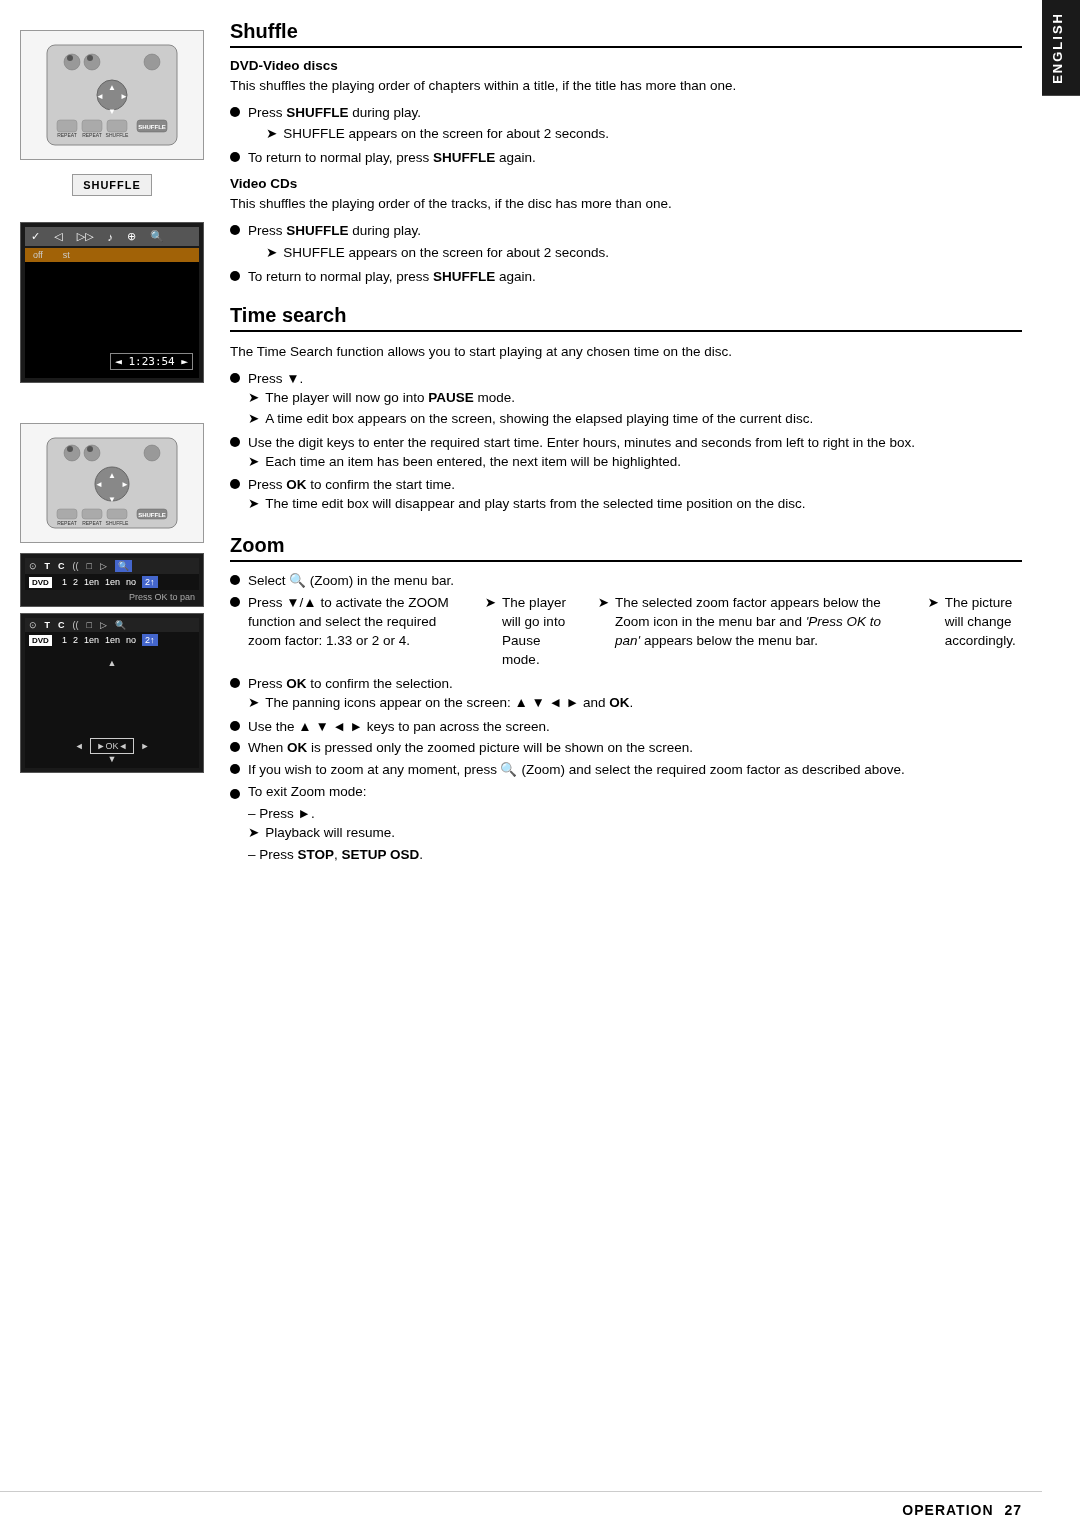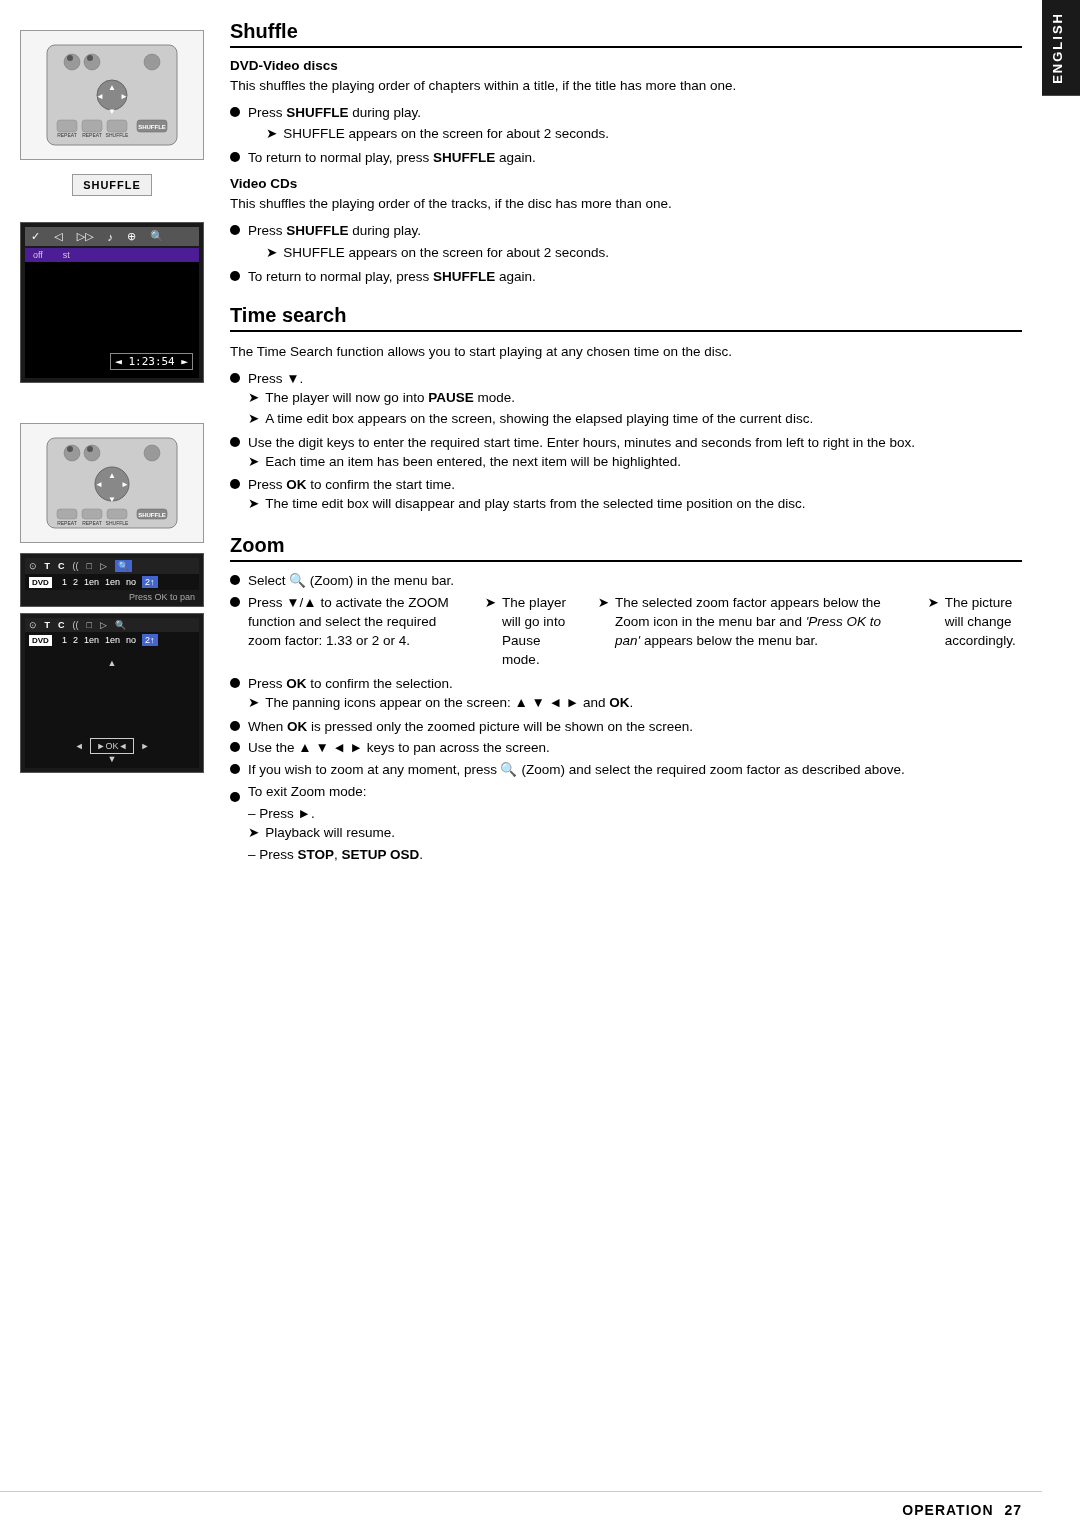--- a/index.html
+++ b/index.html
@@ -294,21 +294,21 @@
       <div class="screen-box">
 
         <div class="menu-bar">
           <span class="menu-icon">✓</span>
           <span class="menu-icon">◁</span>
           <span class="menu-icon">▷▷</span>
           <span class="menu-icon">♪</span>
           <span class="menu-icon">⊕</span>
           <span class="menu-icon">🔍</span>
         </div>
-        <div style="background:#4c1d95; display:flex; gap:20px; padding: 2px 8px;">
+        <div style="background:#a16207; display:flex; gap:20px; padding: 2px 8px;">
           <span style="color:#ccc; font-size:9px;">off</span>
           <span style="color:#ccc; font-size:9px;">st</span>
         </div>
         <div class="time-display">
           <div class="time-counter">◄ 1:23:54 ►</div>
         </div>
       </div>
     </div>
 
     <div style="height: 30px;"></div>
@@ -516,32 +516,32 @@
             <span class="bullet-dot"></span>
             <span class="bullet-text">Press <strong>OK</strong> to confirm the selection.</span>
           </div>
           <div class="arrow-item">
             <span class="arrow-sym">➤</span>
             <span>The panning icons appear on the screen: ▲ ▼ ◄ ► and <strong>OK</strong>.</span>
           </div>
         </li>
         <li>
           <span class="bullet-dot"></span>
+          <span class="bullet-text">Use the ▲ ▼ ◄ ► keys to pan across the screen.</span>
+        </li>
+        <li>
+          <span class="bullet-dot"></span>
           <span class="bullet-text">When <strong>OK</strong> is pressed only the zoomed picture will be shown on the screen.</span>
         </li>
         <li>
           <span class="bullet-dot"></span>
-          <span class="bullet-text">Use the ▲ ▼ ◄ ► keys to pan across the screen.</span>
-        </li>
-        <li>
-          <span class="bullet-dot"></span>
           <span class="bullet-text">If you wish to zoom at any moment, press 🔍 (Zoom) and select the required zoom factor as described above.</span>
         </li>
         <li style="flex-direction:column; align-items:flex-start;">
-          <div style="display:flex; align-items:flex-end;">
+          <div style="display:flex; align-items:center;">
             <span class="bullet-dot"></span>
             <span class="bullet-text">To exit Zoom mode:</span>
           </div>
           <div style="padding-left: 18px; margin-top: 2px; line-height:1.5;">
             <div>– Press ►.</div>
             <div class="arrow-item" style="margin-left:0;">
               <span class="arrow-sym">➤</span>
               <span>Playback will resume.</span>
             </div>
             <div>– Press <strong>STOP</strong>, <strong>SETUP OSD</strong>.</div>

